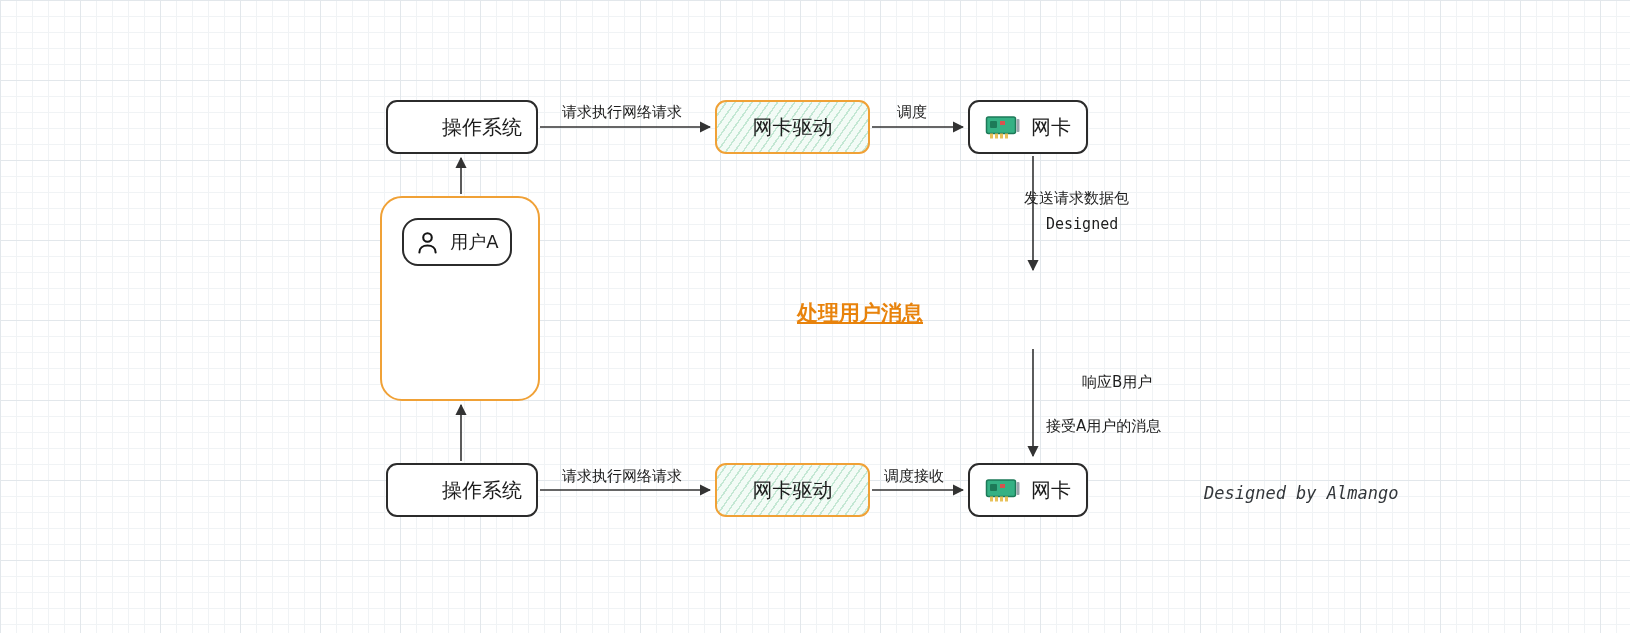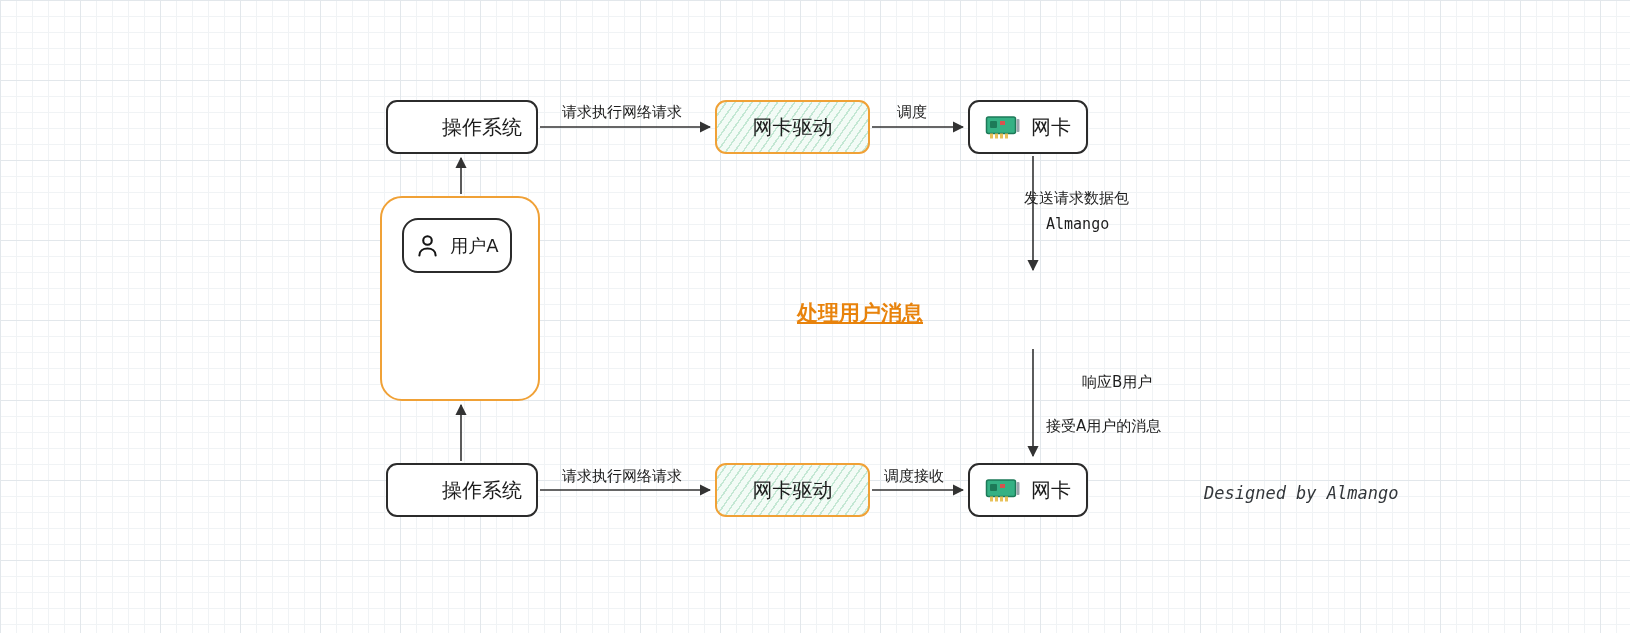--- a/index.html
+++ b/index.html
@@ -137,21 +137,21 @@
         <rect x="5" y="19.5" width="3" height="5"></rect>
         <rect x="10" y="19.5" width="3" height="5"></rect>
         <rect x="15" y="19.5" width="3" height="5"></rect>
         <rect x="20" y="19.5" width="3" height="5"></rect>
       </g>
     </svg>
     <span class="label">网卡</span>
   </div>
 
 
-  <div class="node small" style="left:402px; top:218px; width:110px; height:55px; border-radius:16px;">
+  <div class="node small" style="left:402px; top:218px; width:110px; height:48px; border-radius:16px;">
     <svg class="icon" width="25" height="25" viewBox="0 0 24 24">
       <circle cx="12" cy="7.2" r="4.1" fill="none" stroke="#141414" stroke-width="2"></circle>
       <path d="M4.2 21.5c0-4.2 3.5-6.6 7.8-6.6s7.8 2.4 7.8 6.6" fill="none" stroke="#141414" stroke-width="2" stroke-linecap="round"></path>
     </svg>
     <span class="label">用户A</span>
   </div>
 
 
   <div class="node" style="left:386px; top:463px; width:152px; height:54px;">
     <span class="win-icon icon"><i></i><i></i><i></i><i></i></span>
@@ -174,21 +174,21 @@
         <rect x="15" y="19.5" width="3" height="5"></rect>
         <rect x="20" y="19.5" width="3" height="5"></rect>
       </g>
     </svg>
     <span class="label">网卡</span>
   </div>
 
   <div class="edge-label" style="left:562px; top:103px;">请求执行网络请求</div>
   <div class="edge-label" style="left:897px; top:103px;">调度</div>
   <div class="edge-label" style="left:1024px; top:189px;">发送请求数据包</div>
-  <div class="edge-label mono" style="left:1046px; top:215px;">Almango</div>
+  <div class="edge-label mono" style="left:1046px; top:215px;">Designed</div>
   <div class="edge-label" style="left:1046px; top:373px;margin-left:36px;">响应B用户</div>
   <div class="edge-label" style="left:1046px; top:417px;">接受A用户的消息</div>
   <div class="edge-label" style="left:562px; top:467px;">请求执行网络请求</div>
   <div class="edge-label" style="left:884px; top:467px;">调度接收</div>
 
   <div class="server-note" style="left:797px; top:299px;">处理用户消息</div>
   <div class="credit" style="left:1204px; top:483px;">Designed by Almango</div>
 
 </div>
 

